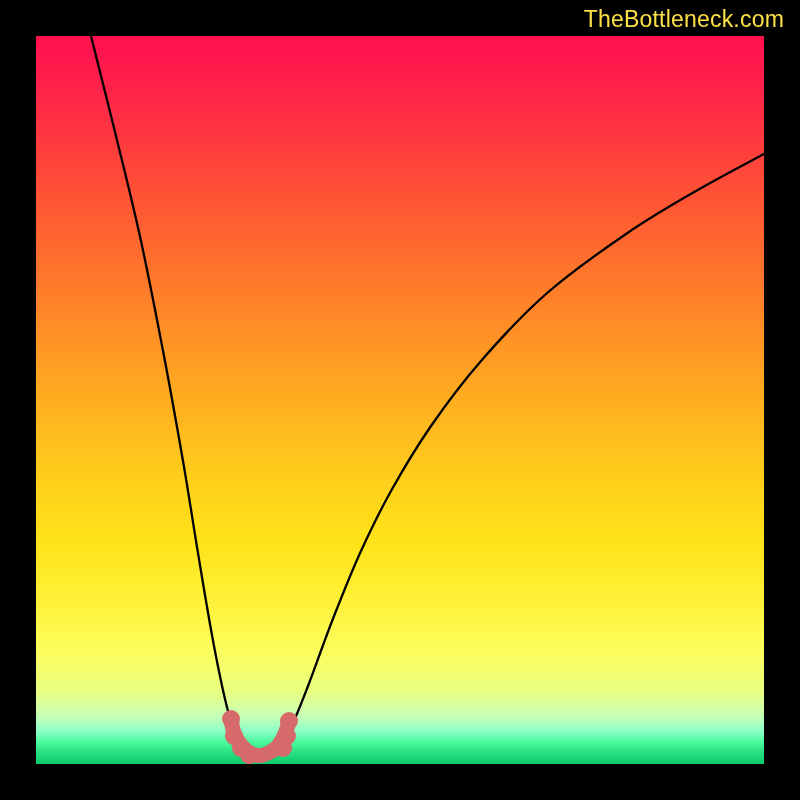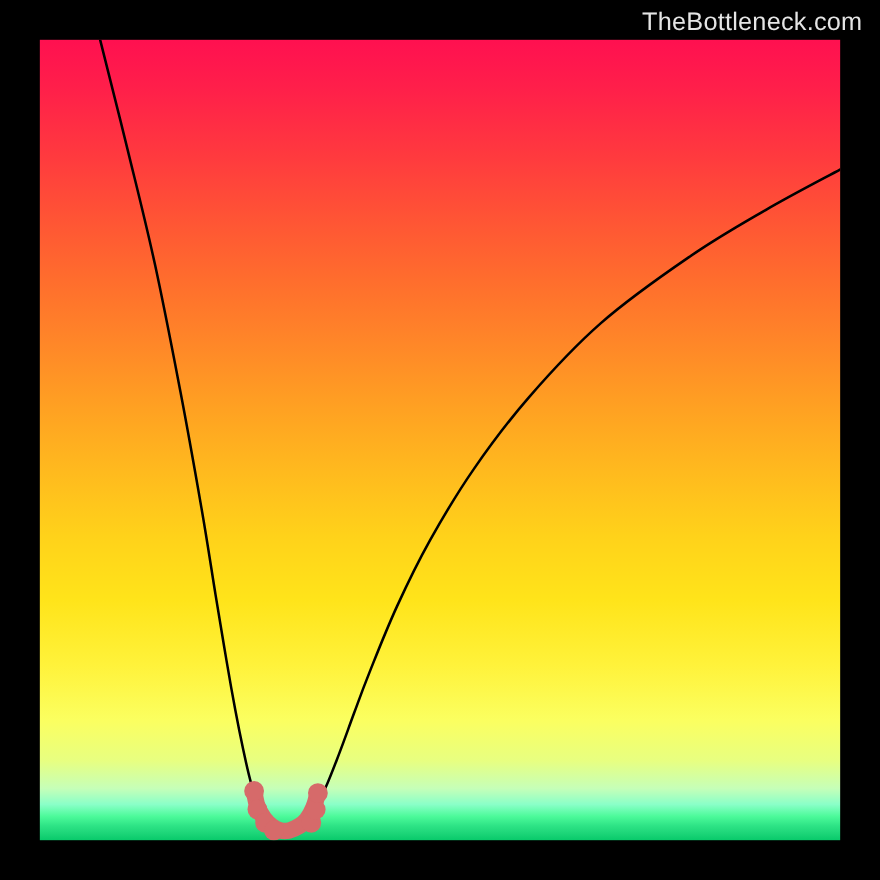--- a/index.html
+++ b/index.html
@@ -67,21 +67,21 @@
     stroke-linecap: round;
     stroke-linejoin: round;
   }
   .dot {
     fill: #d66a6a;
   }
   .watermark {
     position: absolute;
     top: 6px;
     right: 16px;
-    color: #e5e5e5;
+    color: #fde047;
     font-size: 23px;
     font-weight: 500;
     letter-spacing: 0.2px;
     user-select: none;
   }
 </style>
 </head>
 <body>
 
 <div class="watermark">TheBottleneck.com</div>

